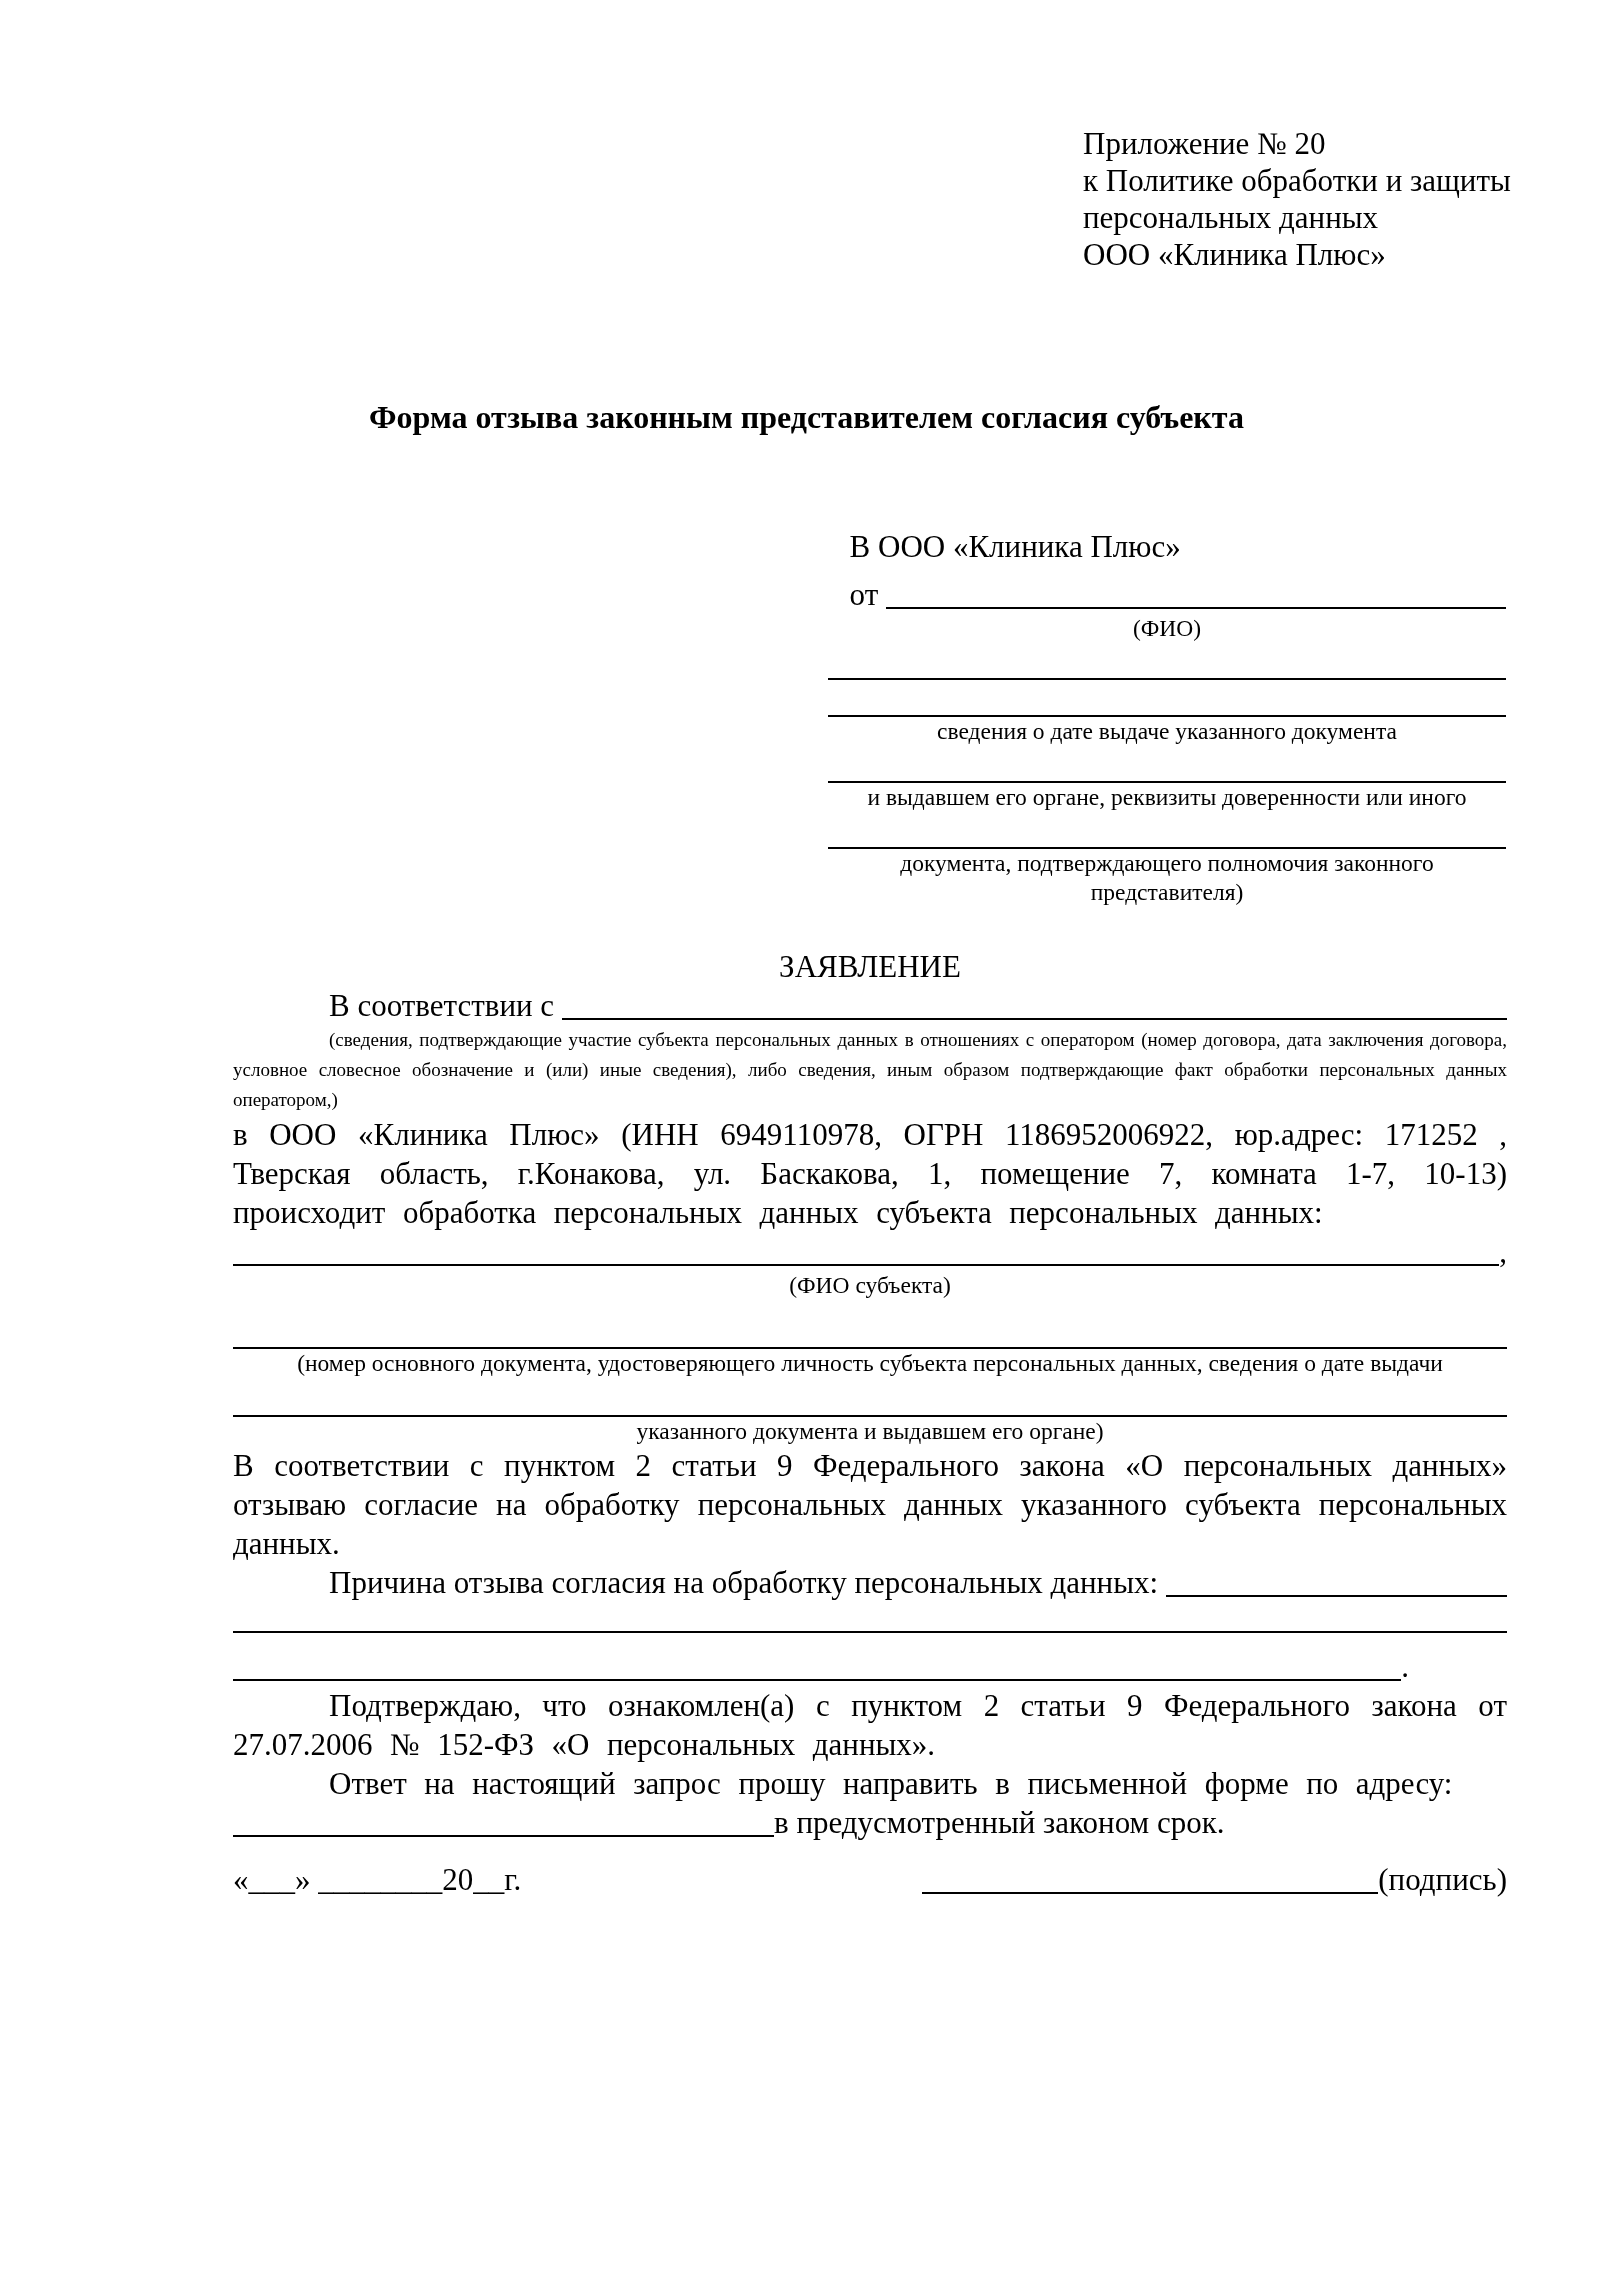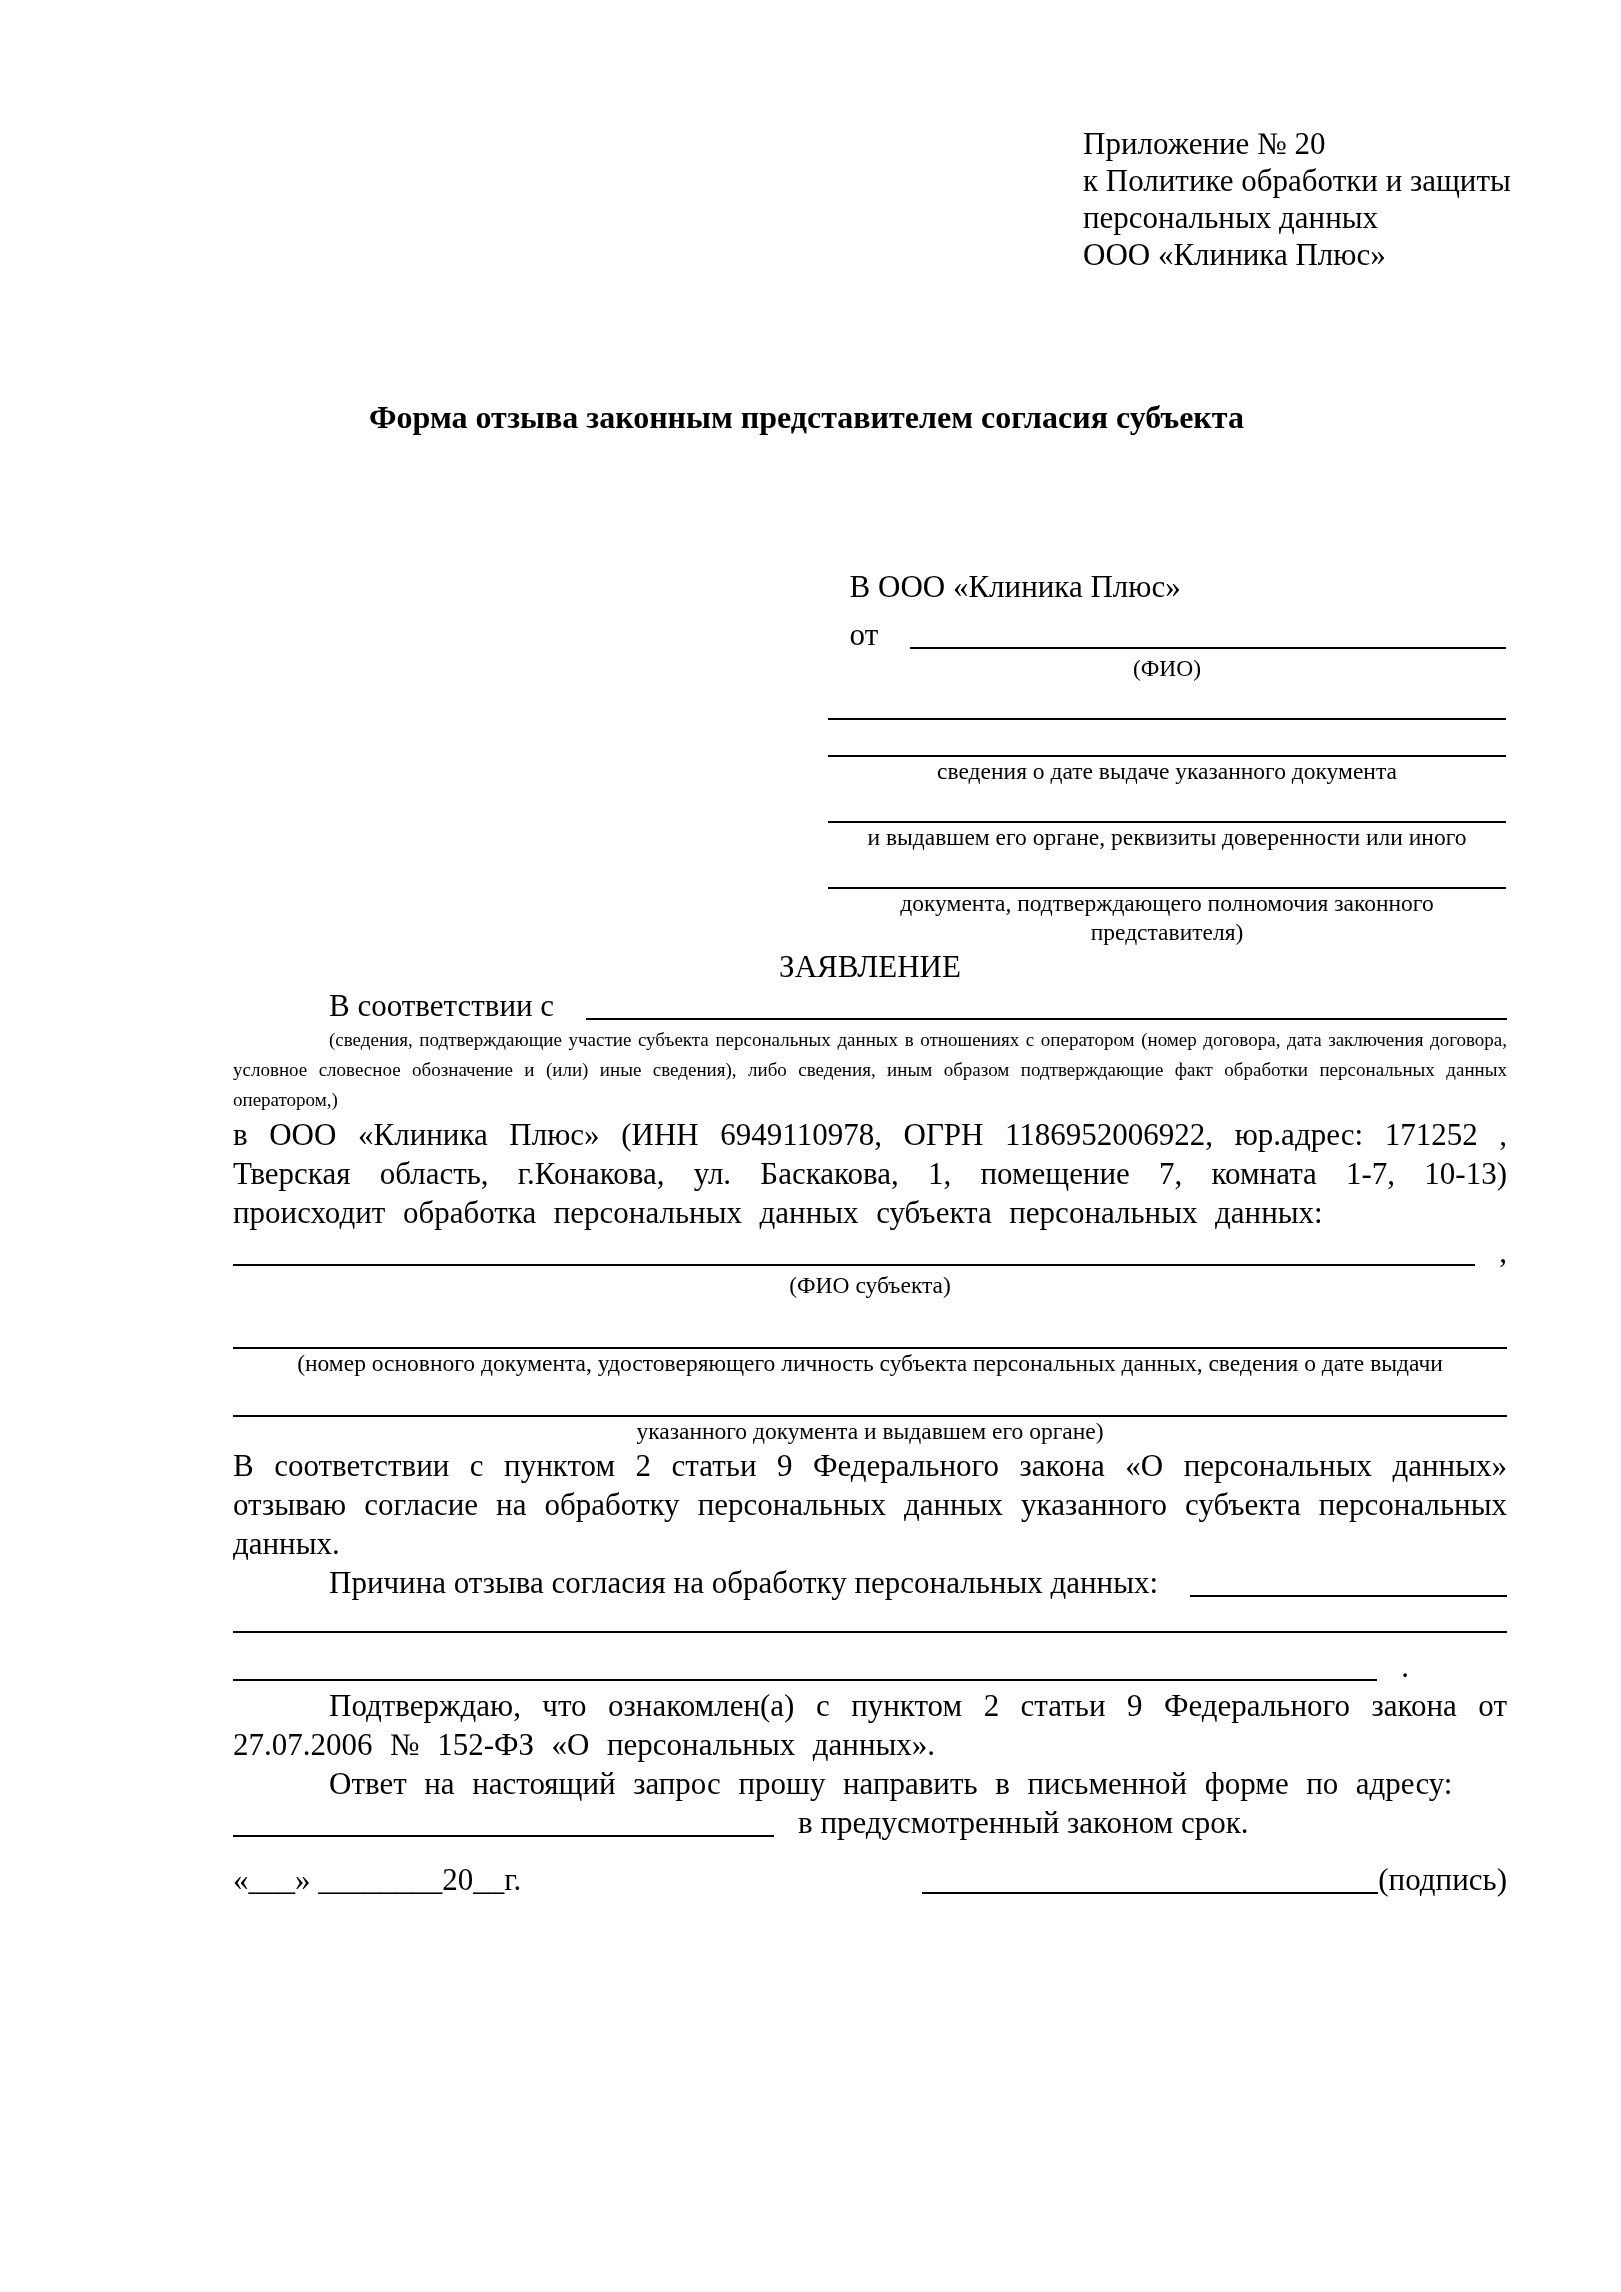--- a/index.html
+++ b/index.html
@@ -15,24 +15,24 @@
     overflow:hidden;
   }
   
   .appendix { position:absolute; left:1083px; top:125px; line-height:37px; }
   
   .doc-title {
     position:absolute; left:233px; top:395px; width:1147px;
     text-align:center; font-weight:bold; font-size:32px; line-height:45px;
   }
   
-  .addressee { position:absolute; left:828px; top:564px; width:678px; }
+  .addressee { position:absolute; left:828px; top:524px; width:678px; }
   .addr-to   { padding-left:21.6px; line-height:45px; }
   .addr-from { padding-left:21.6px; height:45px; }
-  .row { display:flex; align-items:flex-end;gap:24px; }
+  .row { display:flex; align-items:flex-end; }
   .row .blank {
     flex:1; border-bottom:2.9px solid #000;
     align-self:flex-end; margin-bottom:4.9px; margin-left:7.8px;
   }
   .row .blank:first-child { margin-left:0; }
   .caption { font-size:23.5px; line-height:29px; text-align:center; }
   .hr { border-bottom:2.9px solid #000; height:0; }
   .addressee .hr { margin-top:35px; }
   
   .main { position:absolute; left:233px; top:947px; width:1274px; }

